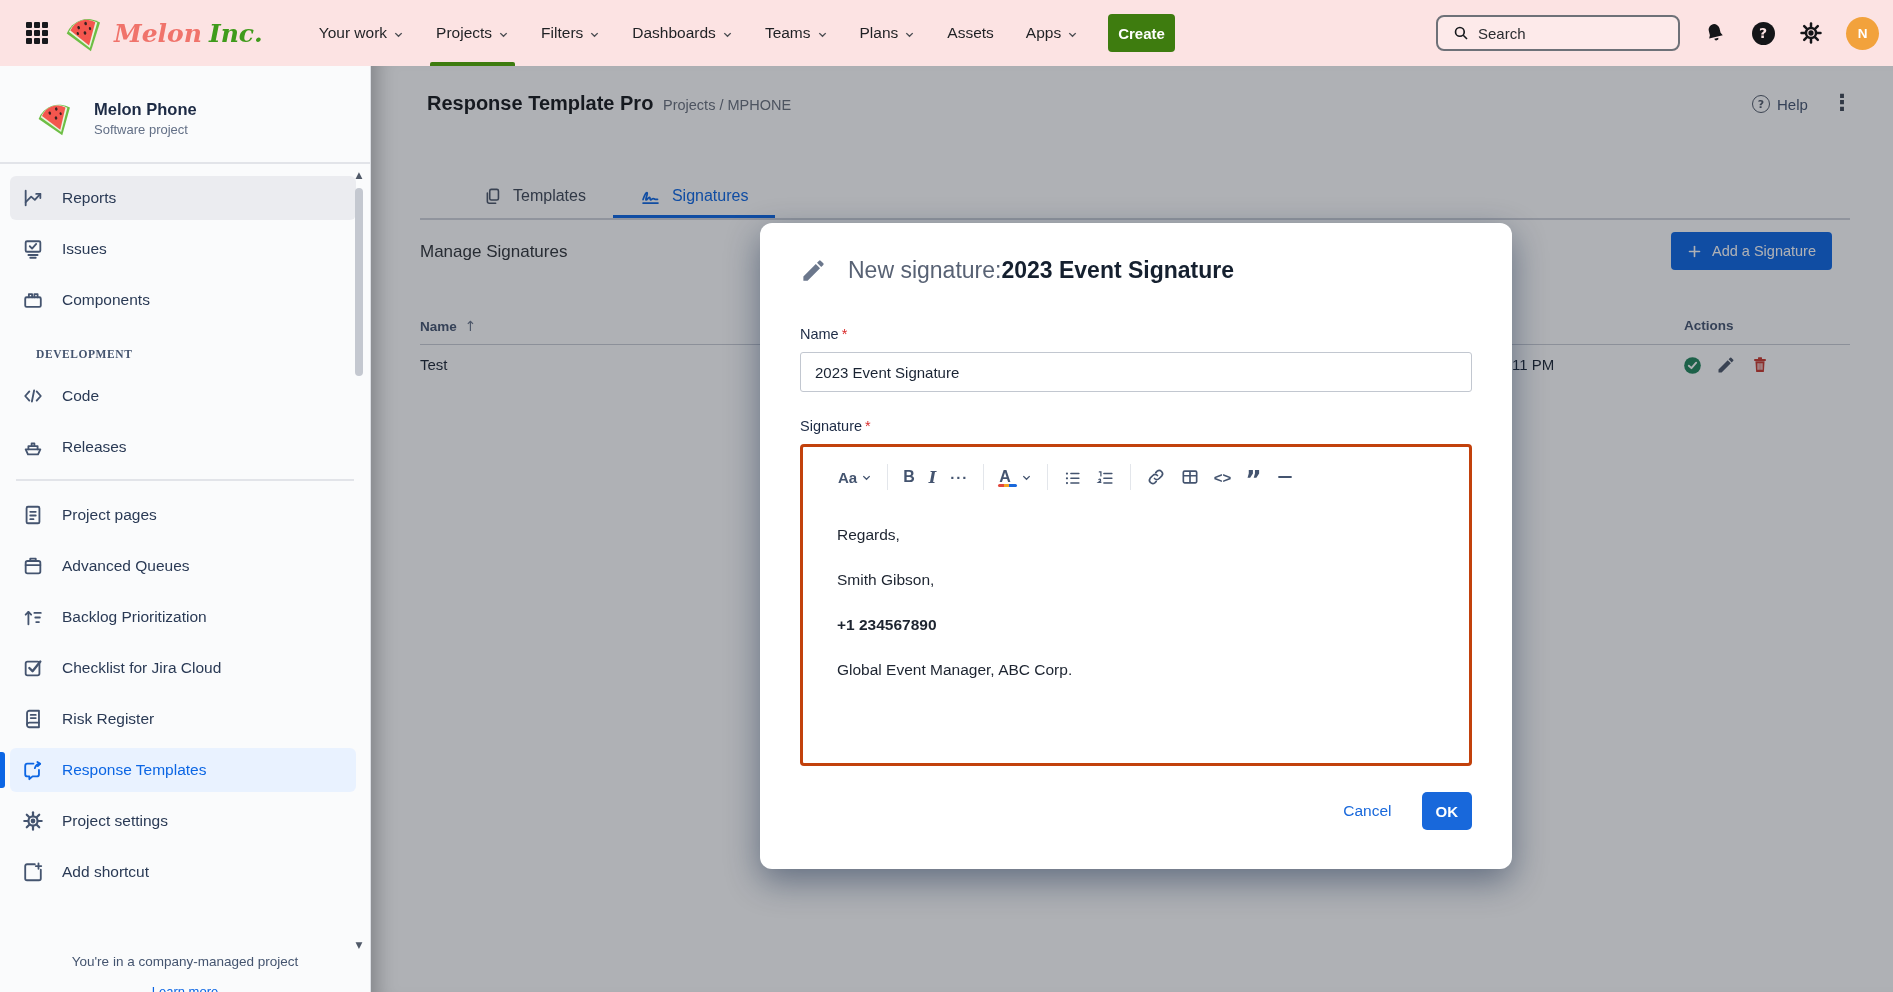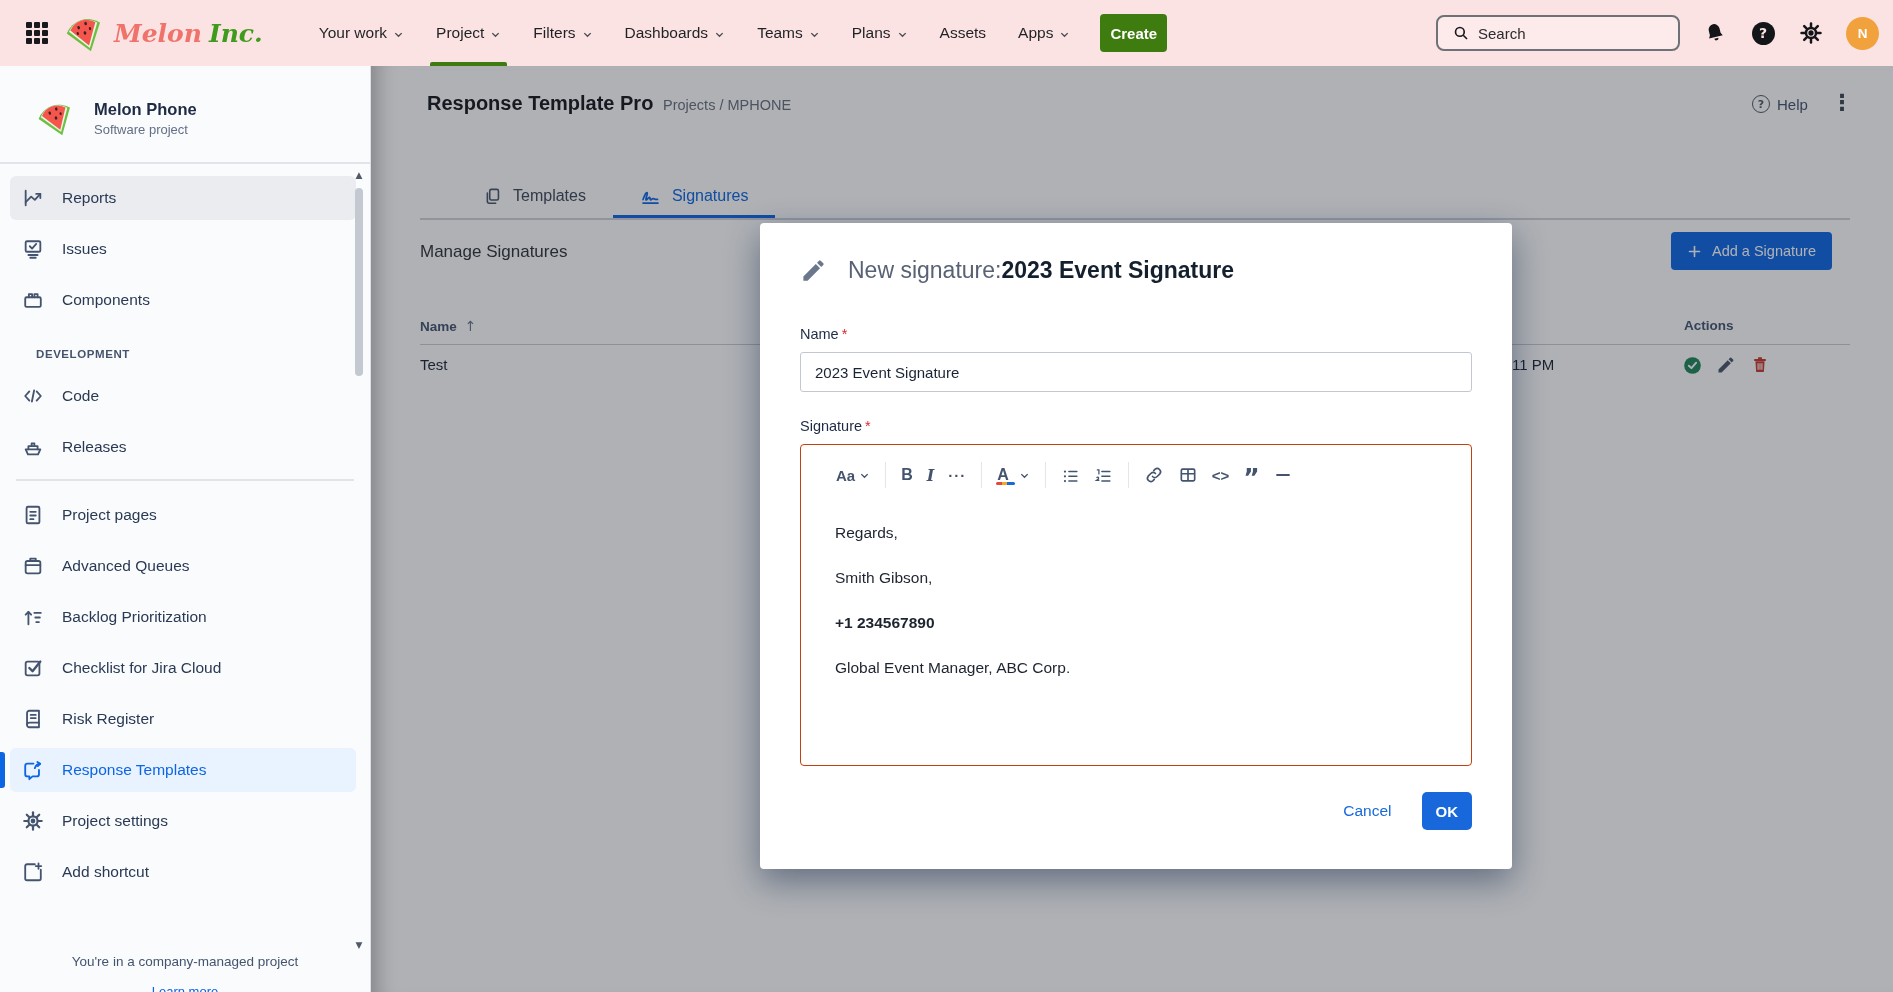--- a/index.html
+++ b/index.html
@@ -48,21 +48,21 @@
   .sb-divider { height:2px; background:#E2E4E9; margin:0 0 12px 0; }
   .sb-divider2 { height:2px; background:#E2E4E9; margin:10px 16px 12px 16px; }
   .sb-item { position:relative; height:44px; margin:0 14px 7px 10px; padding-left:12px; border-radius:6px;
              display:flex; align-items:center; gap:18px; font-size:15.5px; color:#2A3A55; cursor:pointer; }
   .sb-item .sb-ic { width:22px; height:22px; color:#44546F; flex:none; }
   .sb-item.hovered { background:#EBECF0; }
   .sb-item.active { background:#E9F2FF; color:#0C66E4; }
   .sb-item.active .sb-ic { color:#0C66E4; }
   .sb-item.active::before { content:""; position:absolute; left:-10px; top:4px; width:5px; height:36px;
              background:#0C66E4; border-radius:0 3px 3px 0; }
-  .sb-section { margin:26px 0 14px 36px; font-size:11.5px; font-weight:700; letter-spacing:.05em; color:#44546F; }
+  .sb-section { margin:26px 0 14px 36px; font-size:11.5px; font-weight:700; letter-spacing:.05em; color:#44546F;font-family:Liberation Serif, serif; }
   .sb-note { position:absolute; top:888px; left:0; width:100%; text-align:center; font-size:13.5px; color:#44546F; }
   .sb-learn { position:absolute; top:918px; left:0; width:100%; text-align:center; font-size:13px; color:#0C66E4; cursor:pointer; }
   .sb-scroll { position:absolute; right:5px; top:104px; width:12px; height:780px; }
   .sb-scroll .arr { position:absolute; left:0; width:12px; text-align:center; font-size:9px; color:#505968; cursor:pointer; }
   .sb-thumb { position:absolute; left:2px; top:18px; width:8px; height:188px; background:#C4C8D0; border-radius:4px; cursor:grab; }
 
   
   .main { position:absolute; left:371px; top:66px; width:1522px; height:926px; background:#fff; overflow:hidden; }
   .main-shade { position:absolute; inset:0; box-shadow:inset 22px 0 20px -16px rgba(0,0,0,.28); pointer-events:none; }
   .page-title { position:absolute; left:56px; top:26px; font-size:20px; font-weight:700; color:#15171B; }
@@ -89,31 +89,31 @@
   .th-actions { left:1313px; }
   .thead-border { position:absolute; left:49px; right:43px; top:278px; height:1px; background:#C9CDD4; }
   .cell-name { position:absolute; left:49px; top:290px; font-size:15px; color:#1A2433; }
   .cell-time { position:absolute; left:1141px; top:290px; font-size:15px; color:#1A2433; }
   .row-actions { position:absolute; left:1311px; top:289px; display:flex; gap:13px; align-items:center; }
   .act { width:21px; height:21px; cursor:pointer; }
 
   
   .overlay { position:absolute; inset:0; background:rgba(27,32,44,0.35); z-index:10; }
   .modal { position:absolute; left:389px; top:157px; width:752px; height:646px; background:#fff;
-           border-radius:4px; box-shadow:0 12px 34px rgba(9,30,66,.45); z-index:20; padding:34px 40px 30px 40px; }
+           border-radius:12px; box-shadow:0 12px 34px rgba(9,30,66,.45); z-index:20; padding:34px 40px 30px 40px; }
   .modal-header { display:flex; align-items:center; gap:21px; }
   .modal-title { font-size:23px; }
   .mt-prefix { color:#586274; font-weight:500; }
   .mt-value { color:#15202F; font-weight:700; }
   .field-label { margin-top:42px; font-size:14.5px; font-weight:500; color:#1D2B45; }
   .field-label .req { color:#D92929; margin-left:3px; }
   .name-input { margin-top:10px; width:100%; height:40px; border:1px solid #C2C7D0; border-radius:3px;
            padding:0 14px; font-size:15px; color:#1A2433; outline:none; font-family:"Liberation Sans", sans-serif; }
   .sig-label { margin-top:26px; }
-  .editor { margin-top:10px; width:100%; height:322px; border:1px solid #c2410c; border-radius:4px; overflow:hidden; }
+  .editor { margin-top:10px; width:100%; height:322px; border:3px solid #c2410c; border-radius:4px; overflow:hidden; }
   .toolbar { display:flex; align-items:center; padding:16px 0 2px 28px; color:#44546F; }
   .tbtn { display:flex; align-items:center; gap:4px; padding:4px 7px; border-radius:3px; cursor:pointer;
           font-size:15px; font-weight:600; color:#44546F; }
   .tbtn.serif-i { font-family:"DejaVu Serif", serif; font-style:italic; font-weight:700; font-size:16px; }
   .tbtn.bold-b { font-weight:800; font-size:16px; }
   .tbtn.more { font-weight:800; letter-spacing:1px; }
   .tbtn.quote { font-size:25px; line-height:14px; padding-top:10px; font-weight:700; }
   .color-a { position:relative; font-weight:700; font-size:16px; }
   .color-a::after { content:""; position:absolute; left:6px; right:22px; bottom:3px; height:3.5px; border-radius:2px;
           background:linear-gradient(90deg,#E2483D 0 33%,#F5A623 33% 60%,#1868DB 60% 100%); }
@@ -159,21 +159,21 @@
   <nav class="tb-nav">
     <div class="tb-item">
         <span>Your work</span>
         <span class="chev">
           <svg width="11" height="11" viewBox="0 0 24 24" fill="none" stroke="#4a4d52" stroke-width="3">
             <polyline points="5 9 12 16 19 9"></polyline>
           </svg>
         </span>
       </div>
     <div class="tb-item active">
-        <span>Project</span>
+        <span>Projects</span>
         <span class="chev">
           <svg width="11" height="11" viewBox="0 0 24 24" fill="none" stroke="#4a4d52" stroke-width="3">
             <polyline points="5 9 12 16 19 9"></polyline>
           </svg>
         </span>
       </div>
     <div class="tb-item">
         <span>Filters</span>
         <span class="chev">
           <svg width="11" height="11" viewBox="0 0 24 24" fill="none" stroke="#4a4d52" stroke-width="3">

